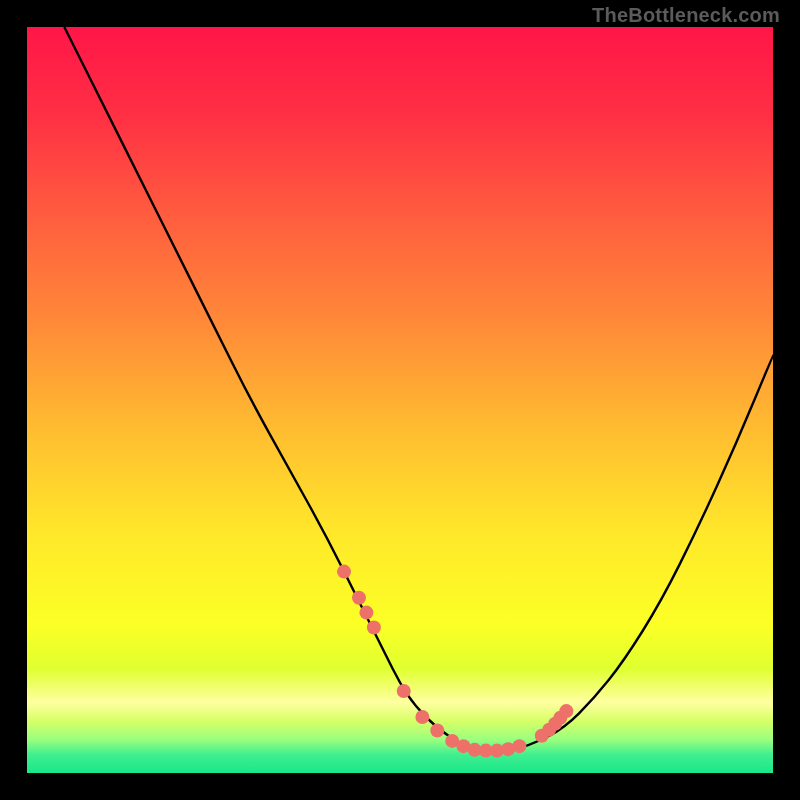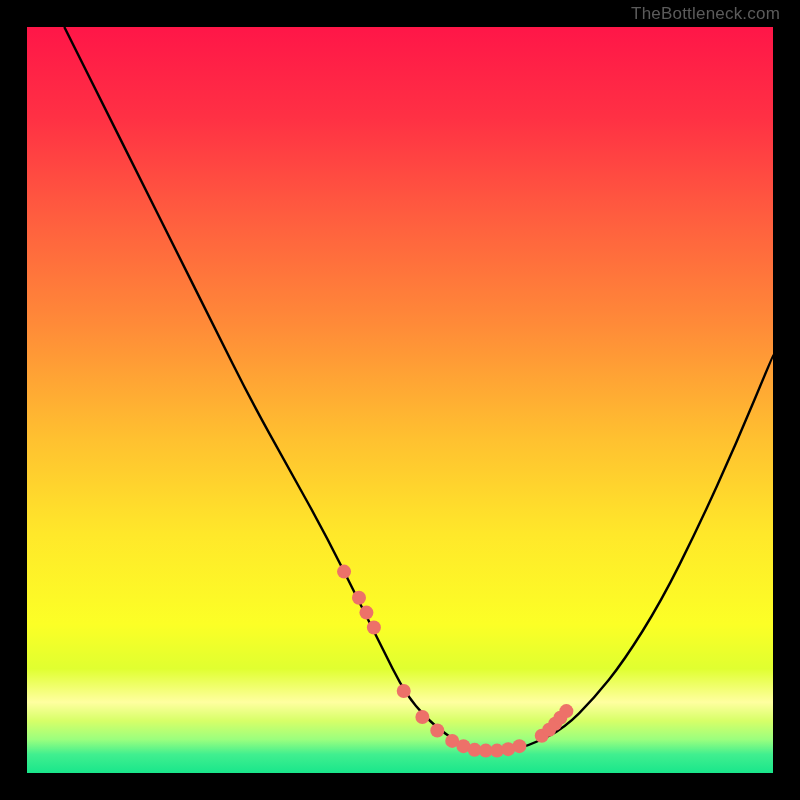--- a/index.html
+++ b/index.html
@@ -9,22 +9,22 @@
     width: 800px;
     height: 800px;
     background: #000;
   }
   .watermark {
     position: absolute;
     top: 4px;
     right: 20px;
     color: #5b5b5b;
     font-family: Arial, Helvetica, sans-serif;
-    font-size: 17px;
-    font-weight: 400;
+    font-size: 20px;
+    font-weight: 700;
     letter-spacing: 0.2px;
     z-index: 10;
   }
   .plot-area {
     position: absolute;
     left: 27px;
     top: 27px;
     width: 746px;
     height: 746px;
     overflow: hidden;

